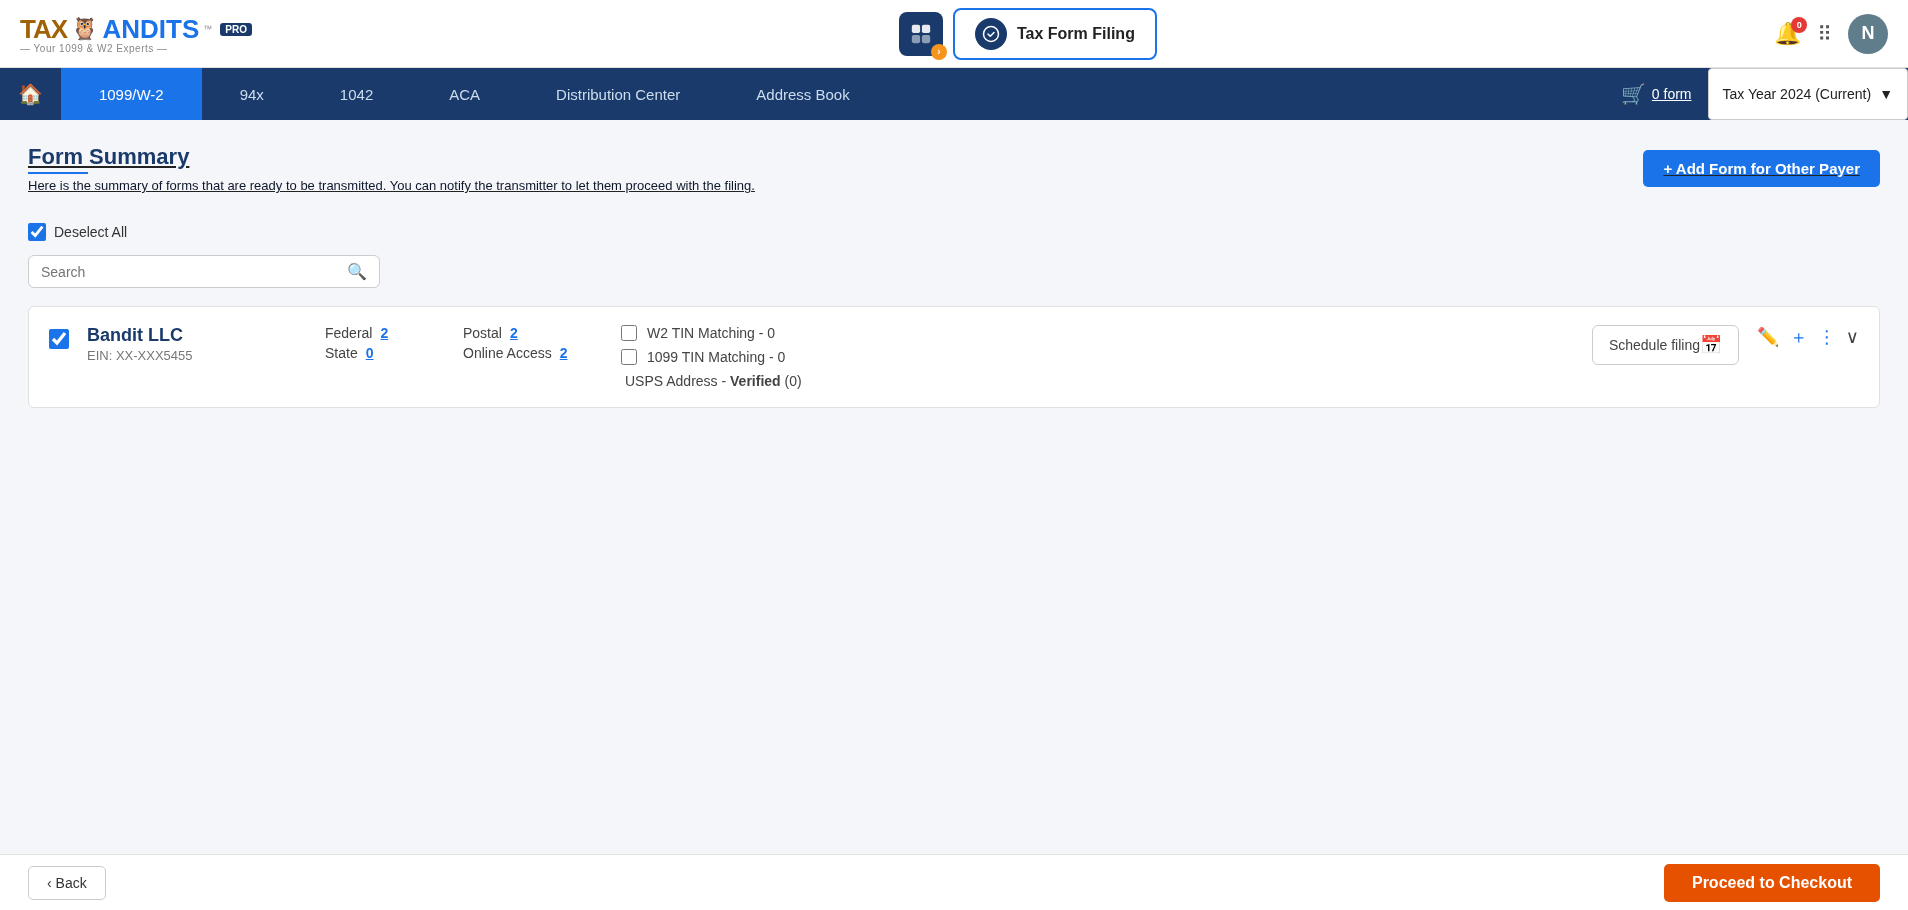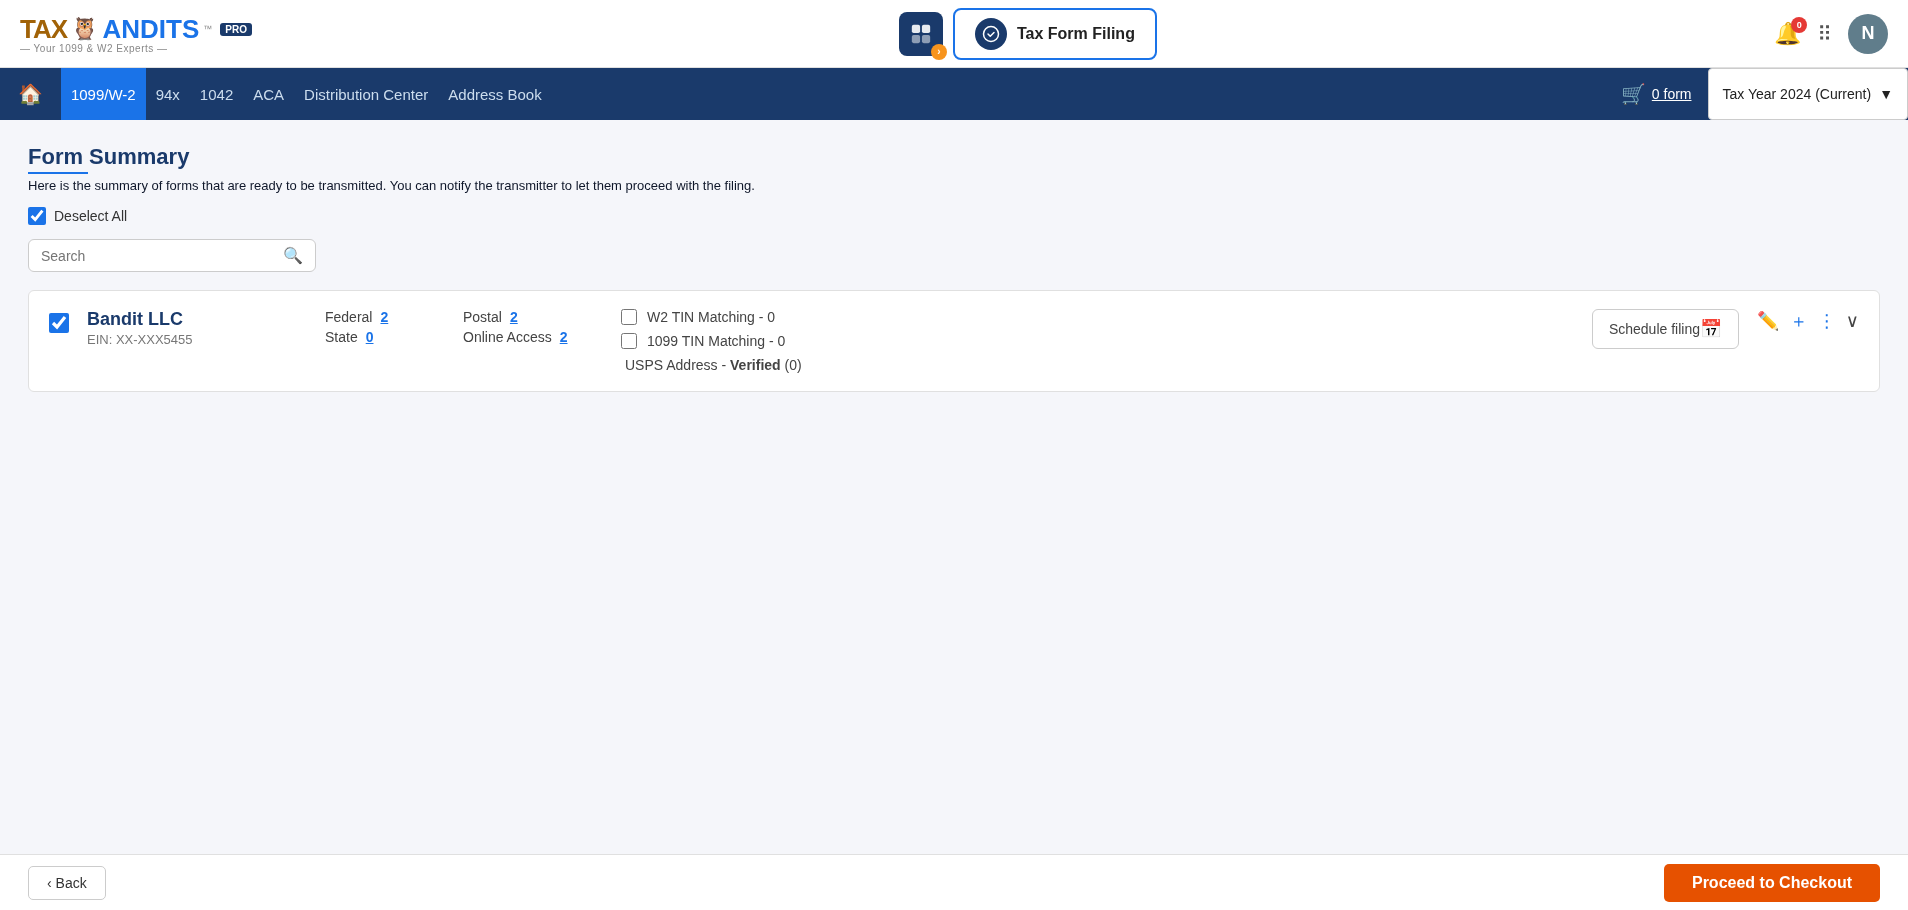--- a/index.html
+++ b/index.html
@@ -186,21 +186,21 @@
       height: 100%;
       cursor: pointer;
       display: flex;
       align-items: center;
     }
     .nav-item {
       background: none;
       border: none;
       color: #cde;
       font-size: 15px;
-      padding: 0 10px;
+      padding: 0 38px;
       height: 100%;
       cursor: pointer;
       display: flex;
       align-items: center;
       font-weight: 500;
       white-space: nowrap;
     }
     .nav-item.active {
       background: #1a73e8;
       color: #fff;
@@ -236,21 +236,22 @@
     
     .main-content {
       padding: 24px 28px;
       min-height: calc(100vh - 68px - 52px - 52px);
       background: #f5f6fa;
     }
     .form-summary-header {
       display: flex;
       align-items: center;
       justify-content: space-between;
-      margin-bottom: 14px;
+      margin-bottom: 30px;
+      text-decoration: underline;
     }
     .form-summary-title {
       font-size: 22px;
       font-weight: 700;
       color: #1a3a6b;
     }
     .form-summary-subtitle {
       font-size: 13px;
       color: #0f172a;
       margin-top: 4px;
@@ -291,21 +292,21 @@
 
     .search-row {
       margin-bottom: 18px;
     }
     .search-box {
       display: flex;
       align-items: center;
       border: 1.5px solid #ccc;
       border-radius: 6px;
       background: #fff;
-      width: 288px;
+      width: 352px;
       padding: 6px 12px;
       gap: 8px;
     }
     .search-input {
       border: none;
       outline: none;
       font-size: 14px;
       flex: 1;
       background: transparent;
       color: #333;
@@ -564,20 +565,21 @@
 </nav>
 
 <div class="main-content">
 
   <div class="form-summary-header">
     <div>
       <div class="form-summary-title">Form Summary</div>
       <hr class="divider-line">
       <div class="form-summary-subtitle">Here is the summary of forms that are ready to be transmitted. You can notify the transmitter to let them proceed with the filing.</div>
     </div>
+    <button class="add-form-btn">+ Add Form for Other Payer</button>
   </div>
 
   <div class="deselect-row">
     <input type="checkbox" class="deselect-checkbox" checked="" style="">
     <label class="deselect-label">Deselect All</label>
   </div>
 
   <div class="search-row">
     <div class="search-box">
       <input type="text" class="search-input" placeholder="Search" style="">

